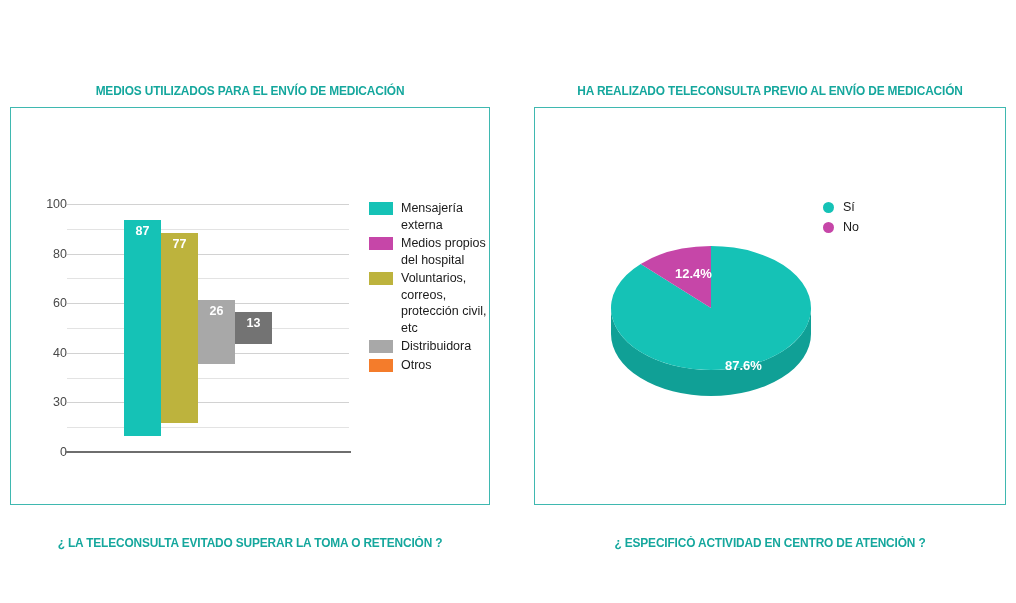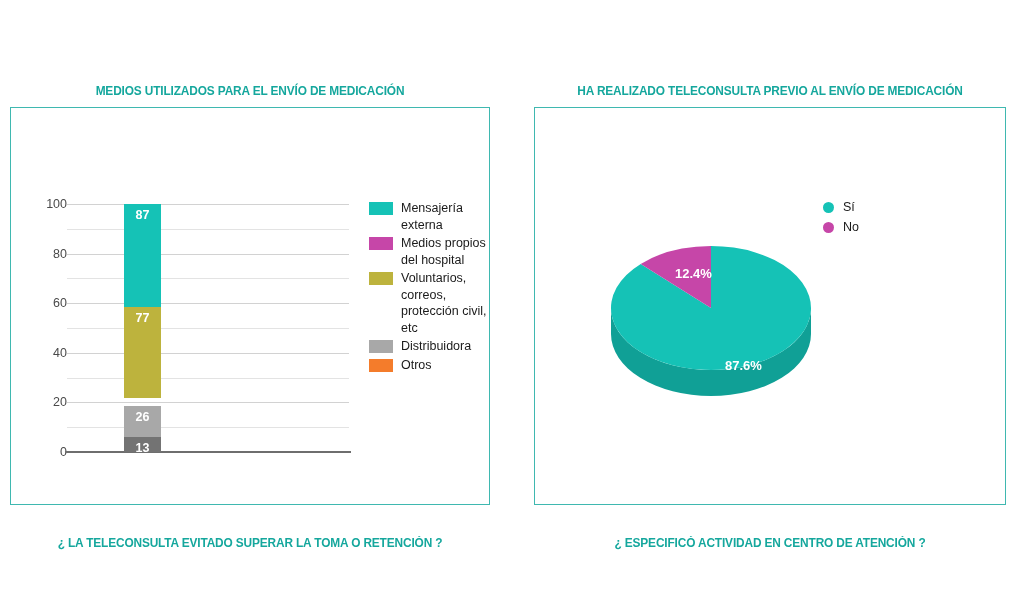--- a/index.html
+++ b/index.html
@@ -81,21 +81,20 @@
     white-space: nowrap;
     font-family: "Liberation Sans", sans-serif;
   }
   .bars {
     position: absolute;
     left: 57px;
     bottom: 0;
     height: 100%;
     display: flex;
     align-items: center;
-    flex-direction: column;
   }
   .bar {
     width: 37px;
     position: relative;
   }
   .bar-label {
     position: absolute;
     top: 4px;
     left: 0;
     width: 100%;
@@ -212,21 +211,21 @@
   <div class="panel" id="left-panel">
     <div class="bar-chart-area">
       <div class="plot" id="bar-plot">
           <div class="gridline" style="top: 223.2px;"></div>
           <div class="gridline" style="top: 173.6px;"></div>
           <div class="gridline" style="top: 124px;"></div>
           <div class="gridline" style="top: 74.4px;"></div>
           <div class="gridline" style="top: 24.8px;"></div>
           <div class="ytick" style="top: 248px;">0</div>
           <div class="gridline major" style="top: 198.4px;"></div>
-          <div class="ytick" style="top: 198.4px;">20</div>
+          <div class="ytick" style="top: 198.4px;">30</div>
           <div class="gridline major" style="top: 148.8px;"></div>
           <div class="ytick" style="top: 148.8px; text-align: center;">40</div>
           <div class="gridline major" style="top: 99.2px;"></div>
           <div class="ytick" style="top: 99.2px;">60</div>
           <div class="gridline major" style="top: 49.6px;"></div>
           <div class="ytick" style="top: 49.6px;">80</div>
           <div class="gridline major" style="top: 0px;"></div>
           <div class="ytick" style="top: 0px;">100</div>
           <div class="baseline"></div>
           <div class="bars">

